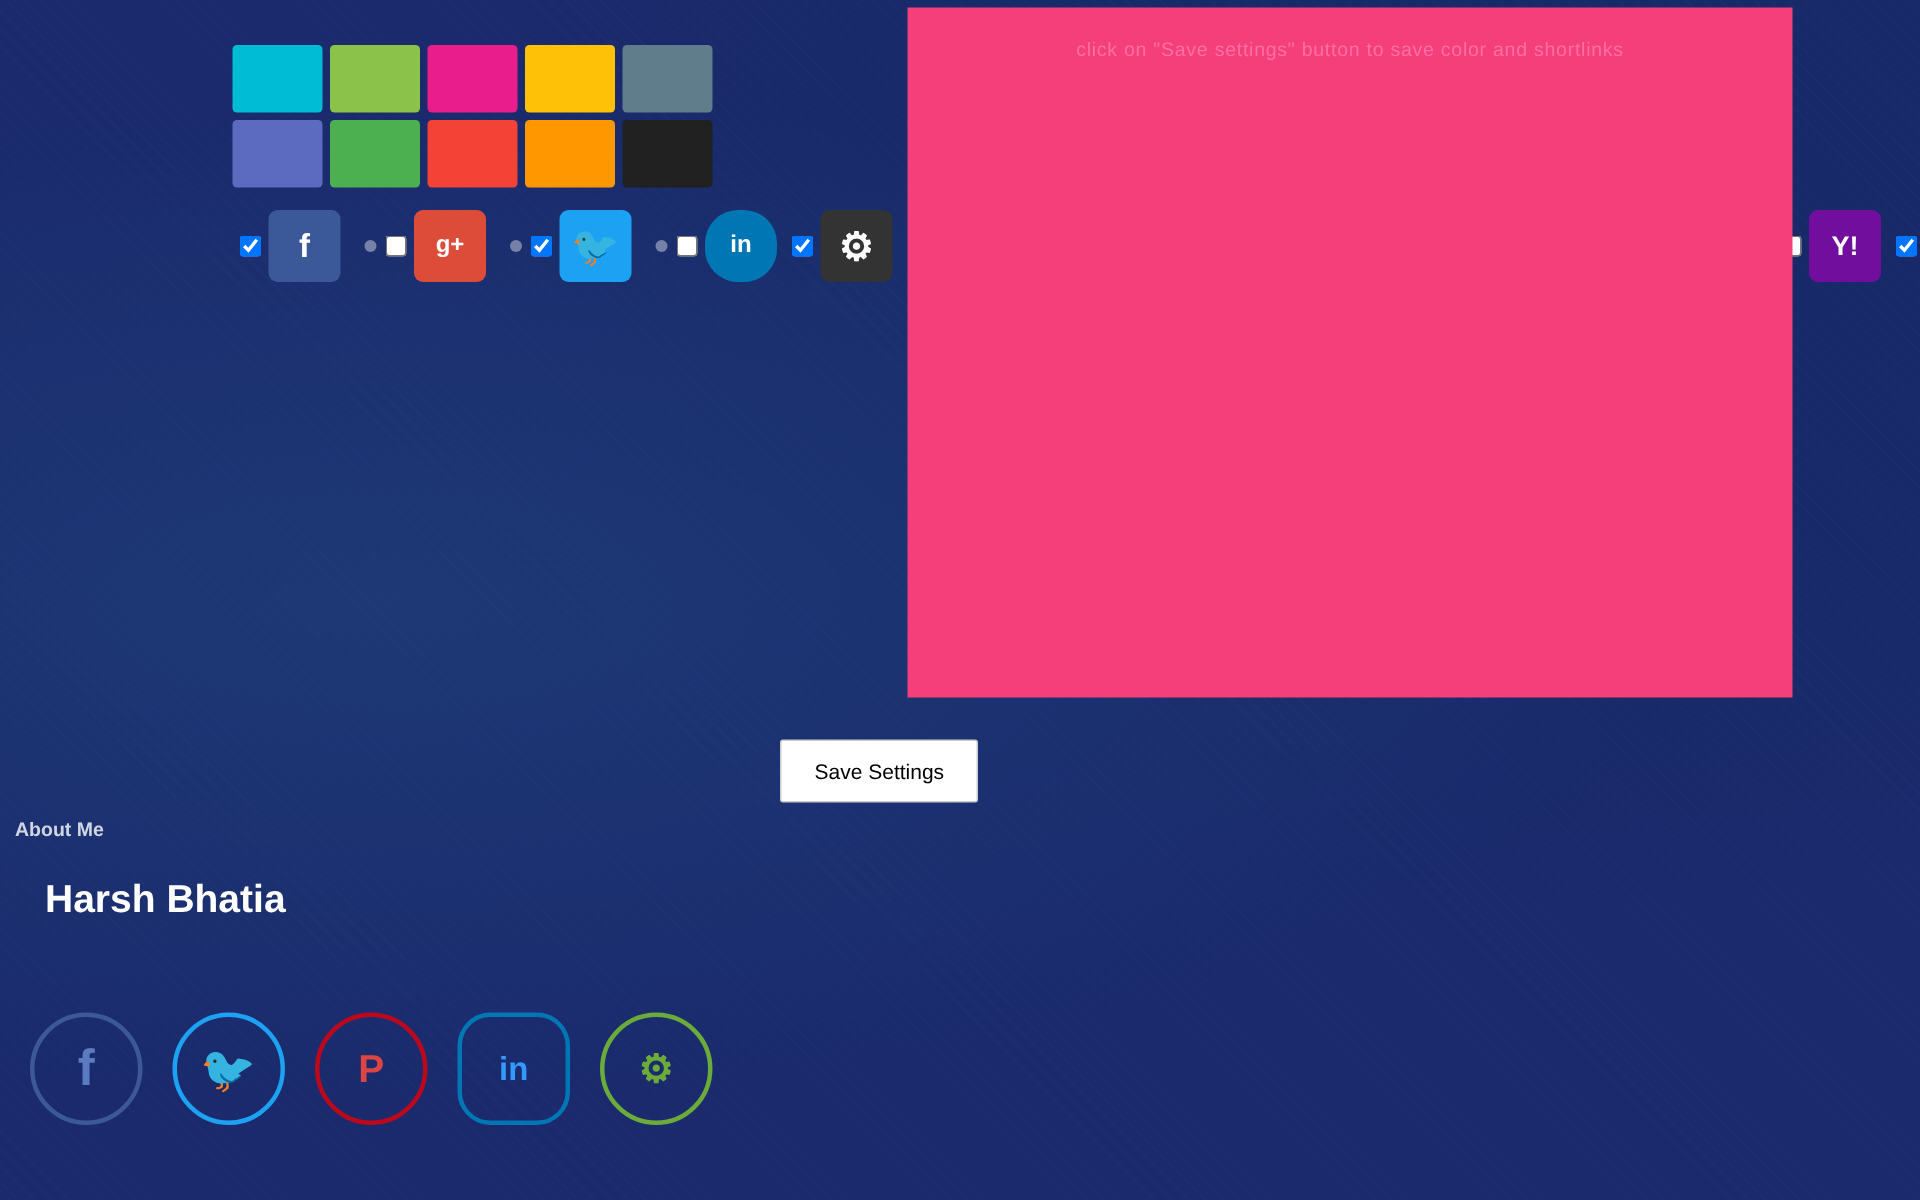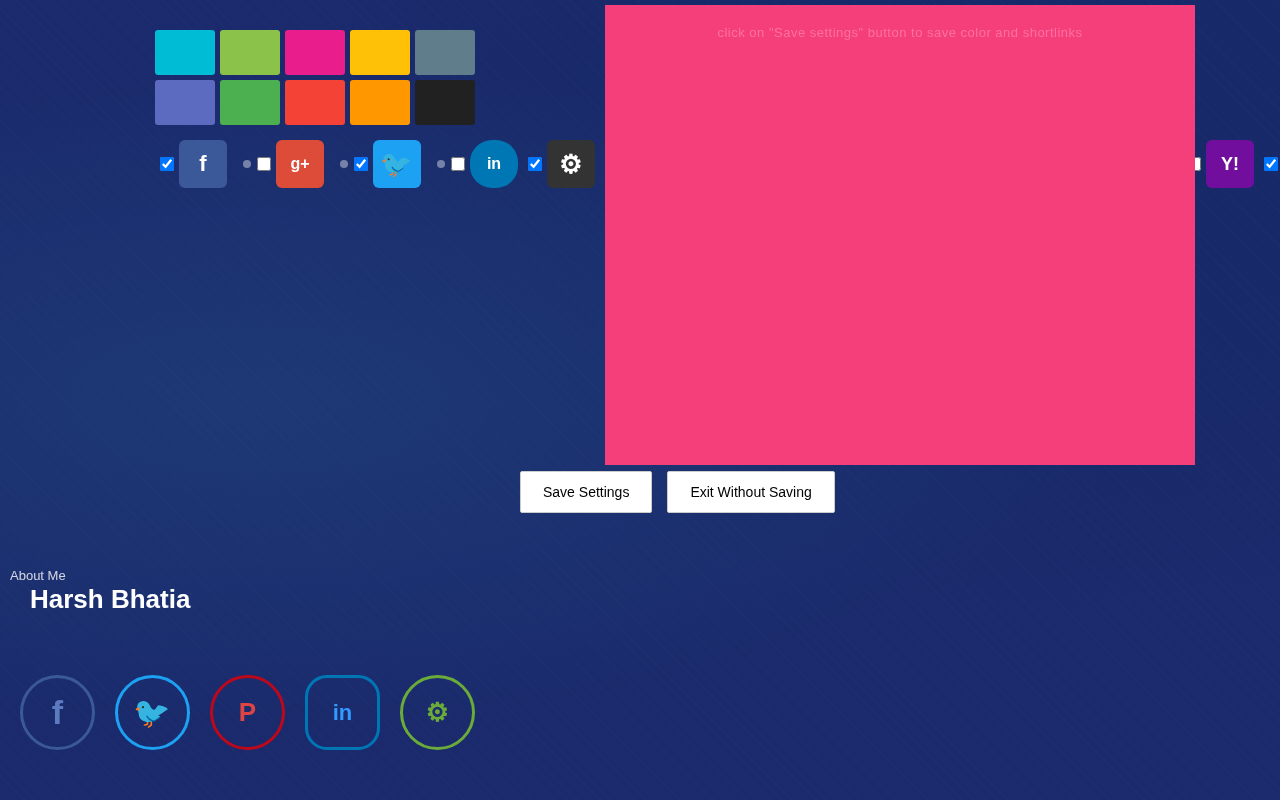--- a/index.html
+++ b/index.html
@@ -129,21 +129,21 @@
       font-size: 130px;
       color: rgba(255,255,255,0.5);
       font-weight: 100;
       letter-spacing: 10px;
       font-family: 'Helvetica Neue', Helvetica, Arial, sans-serif;
     }
 
     
     .buttons-row {
       position: absolute;
-      top: 471px;
+      top: 493px;
       left: 520px;
       display: flex;
       gap: 15px;
       border-radius: 19px;
     }
 
     .btn {
       padding: 12px 22px;
       font-size: 14px;
       cursor: pointer;
@@ -155,21 +155,22 @@
     
     .about-me {
       position: absolute;
       bottom: 185px;
       left: 10px;
     }
 
     .about-me-label {
       color: rgba(255,255,255,0.8);
       font-size: 13px;
-      margin-bottom: 1px;
+      margin-bottom: 24px;
+      font-weight: bold;
     }
 
     .about-me-name {
       color: white;
       font-size: 26px;
       font-weight: bold;
       padding-left: 20px;
     }
 
     
@@ -315,21 +316,20 @@
   </div>
 
 </div>
 
 <div class="preview-panel">
   <div class="preview-hint">click on "Save settings" button to save color and shortlinks</div>
 </div>
 
 <div class="buttons-row">
   <button class="btn">Save Settings</button>
-  <button class="btn">Exit Without Saving</button>
 </div>
 
 <div class="about-me">
   <div class="about-me-label">About Me</div>
   <div class="about-me-name">Harsh Bhatia</div>
 </div>
 
 <div class="bottom-social">
   <div class="bottom-icon ic-facebook" style="font-size:34px; font-weight:bold; background: transparent; border: 3px solid #3b5998; color: #5b7abf;">f</div>
   <div class="bottom-icon ic-twitter" style="background: transparent; border: 3px solid #1da1f2; color: #5bbfe8; font-size:30px;">🐦</div>

